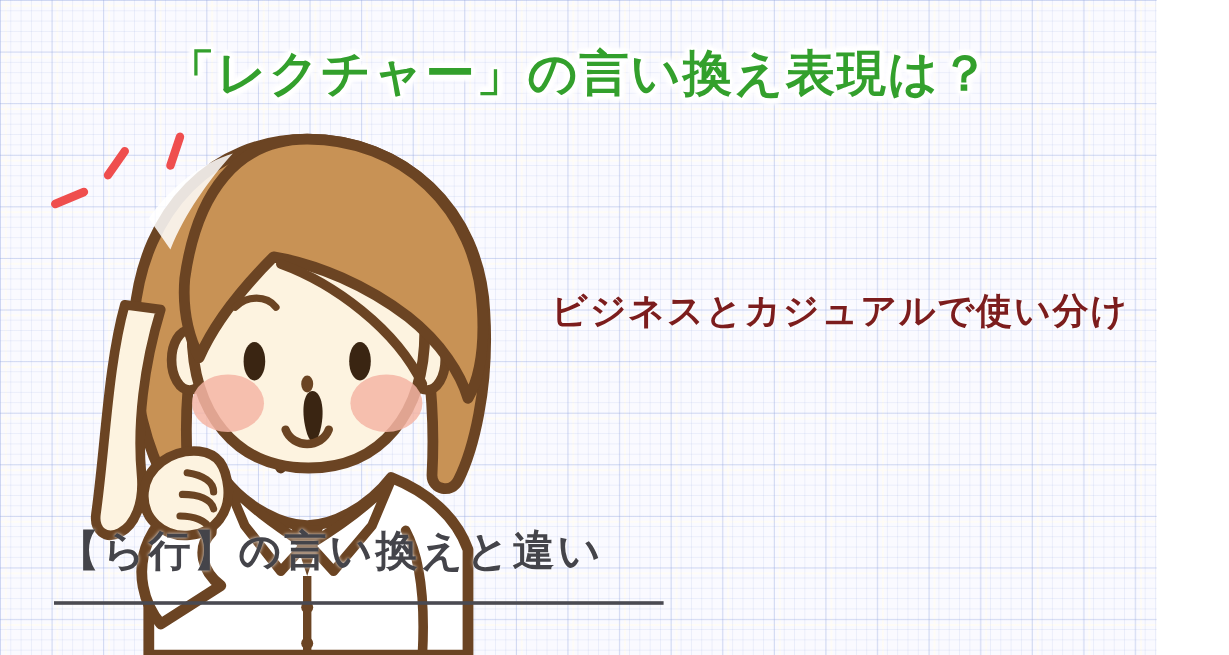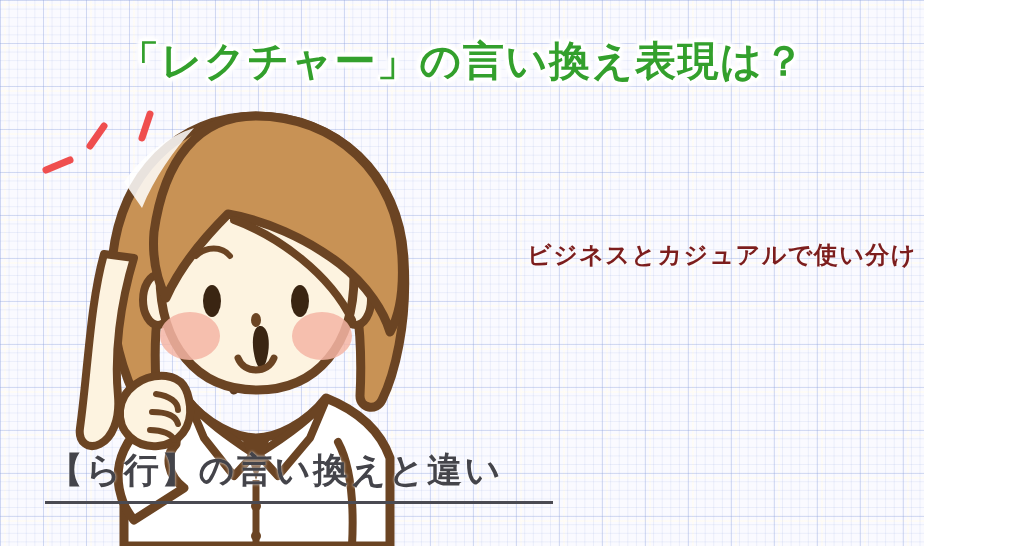--- a/index.html
+++ b/index.html
@@ -11,20 +11,21 @@
     background: #ffffff;
   }
 
   
   .eyecatch {
     position: relative;
     width: 924px;
     height: 546px;
     overflow: hidden;
     background-color: #fbfbfd;
+    padding-left: 40px;
   }
 
   
   .grid-bg {
     position: absolute;
     inset: 0;
     background-color: #fafaff;
     background-image:
       linear-gradient(to right,  rgba(150,170,225,0.16) 1px, transparent 1px),
       linear-gradient(to bottom, rgba(150,170,225,0.16) 1px, transparent 1px),
@@ -58,39 +59,39 @@
       0 0 1px #fff,  2px 0 0 #fff, -2px 0 0 #fff, 0 2px 0 #fff, 0 -2px 0 #fff,
       2px 2px 0 #fff, -2px 2px 0 #fff, 2px -2px 0 #fff, -2px -2px 0 #fff,
       4px 0 3px #fff, -4px 0 3px #fff, 0 4px 3px #fff, 0 -4px 3px #fff,
       3px 3px 4px #fff, -3px 3px 4px #fff, 3px -3px 4px #fff, -3px -3px 4px #fff,
       0 0 7px #fff, 0 0 10px #fff;
   }
 
   
   .subtitle-block {
     position: absolute;
-    left: 452px;
+    left: 430px;
     top: 236px;
     width: 540px;
     text-align: center;
     color: #7c1d1d;
-    font-size: 24px;
+    font-size: 30px;
     font-weight: bold;
     letter-spacing: 1.5px;
     line-height: 1.62;
     white-space: nowrap;
     text-shadow: 0 0 2px rgba(255,255,255,0.95), 0 0 5px rgba(255,255,255,0.8);
   }
   .subtitle-line { display: block; }
 
   
   .bottom-caption {
     position: absolute;
     left: 48px;
-    top: 447px;
+    top: 436px;
     font-size: 35px;
     font-weight: bold;
     color: #44444a;
     letter-spacing: 2.5px;
     white-space: nowrap;
     text-shadow: 0 0 3px rgba(255,255,255,0.9);
   }
   .bottom-rule {
     position: absolute;
     left: 45px;

